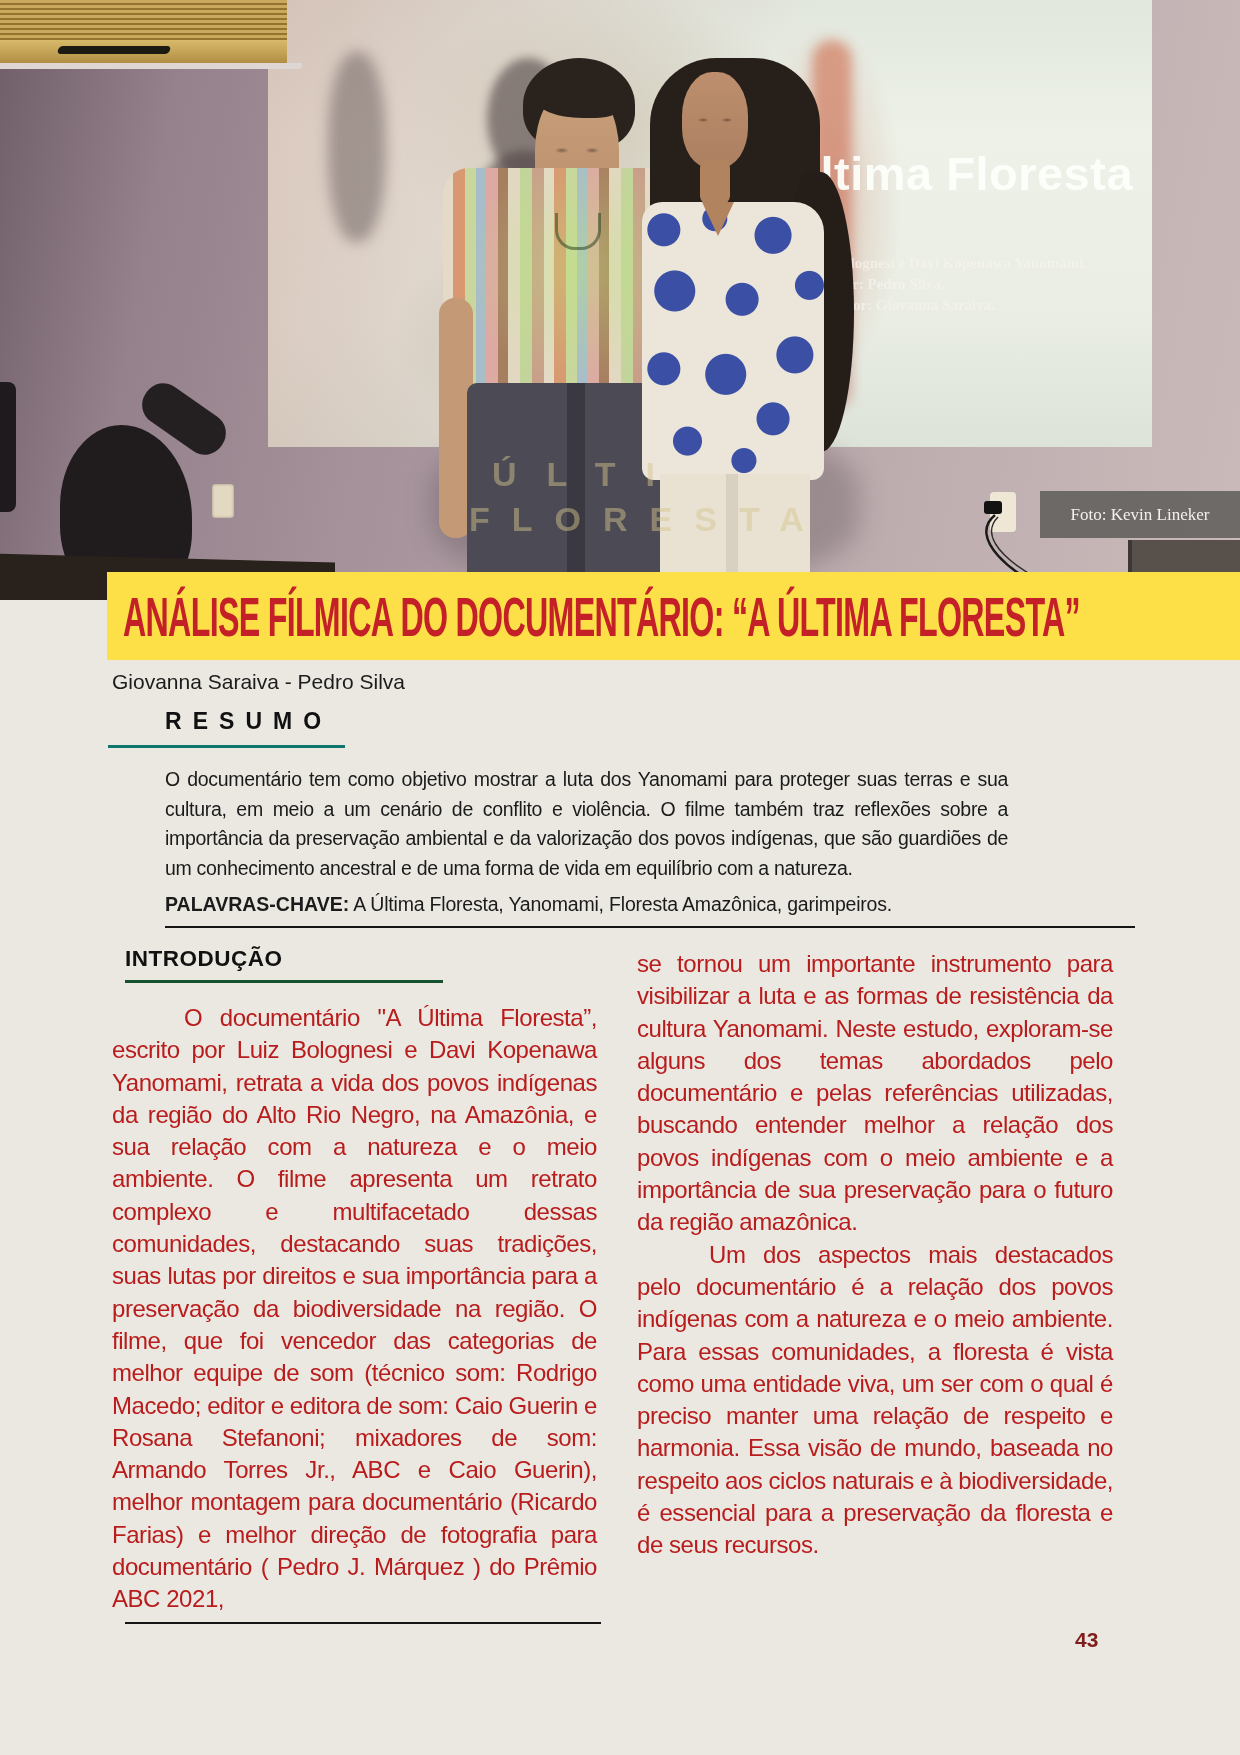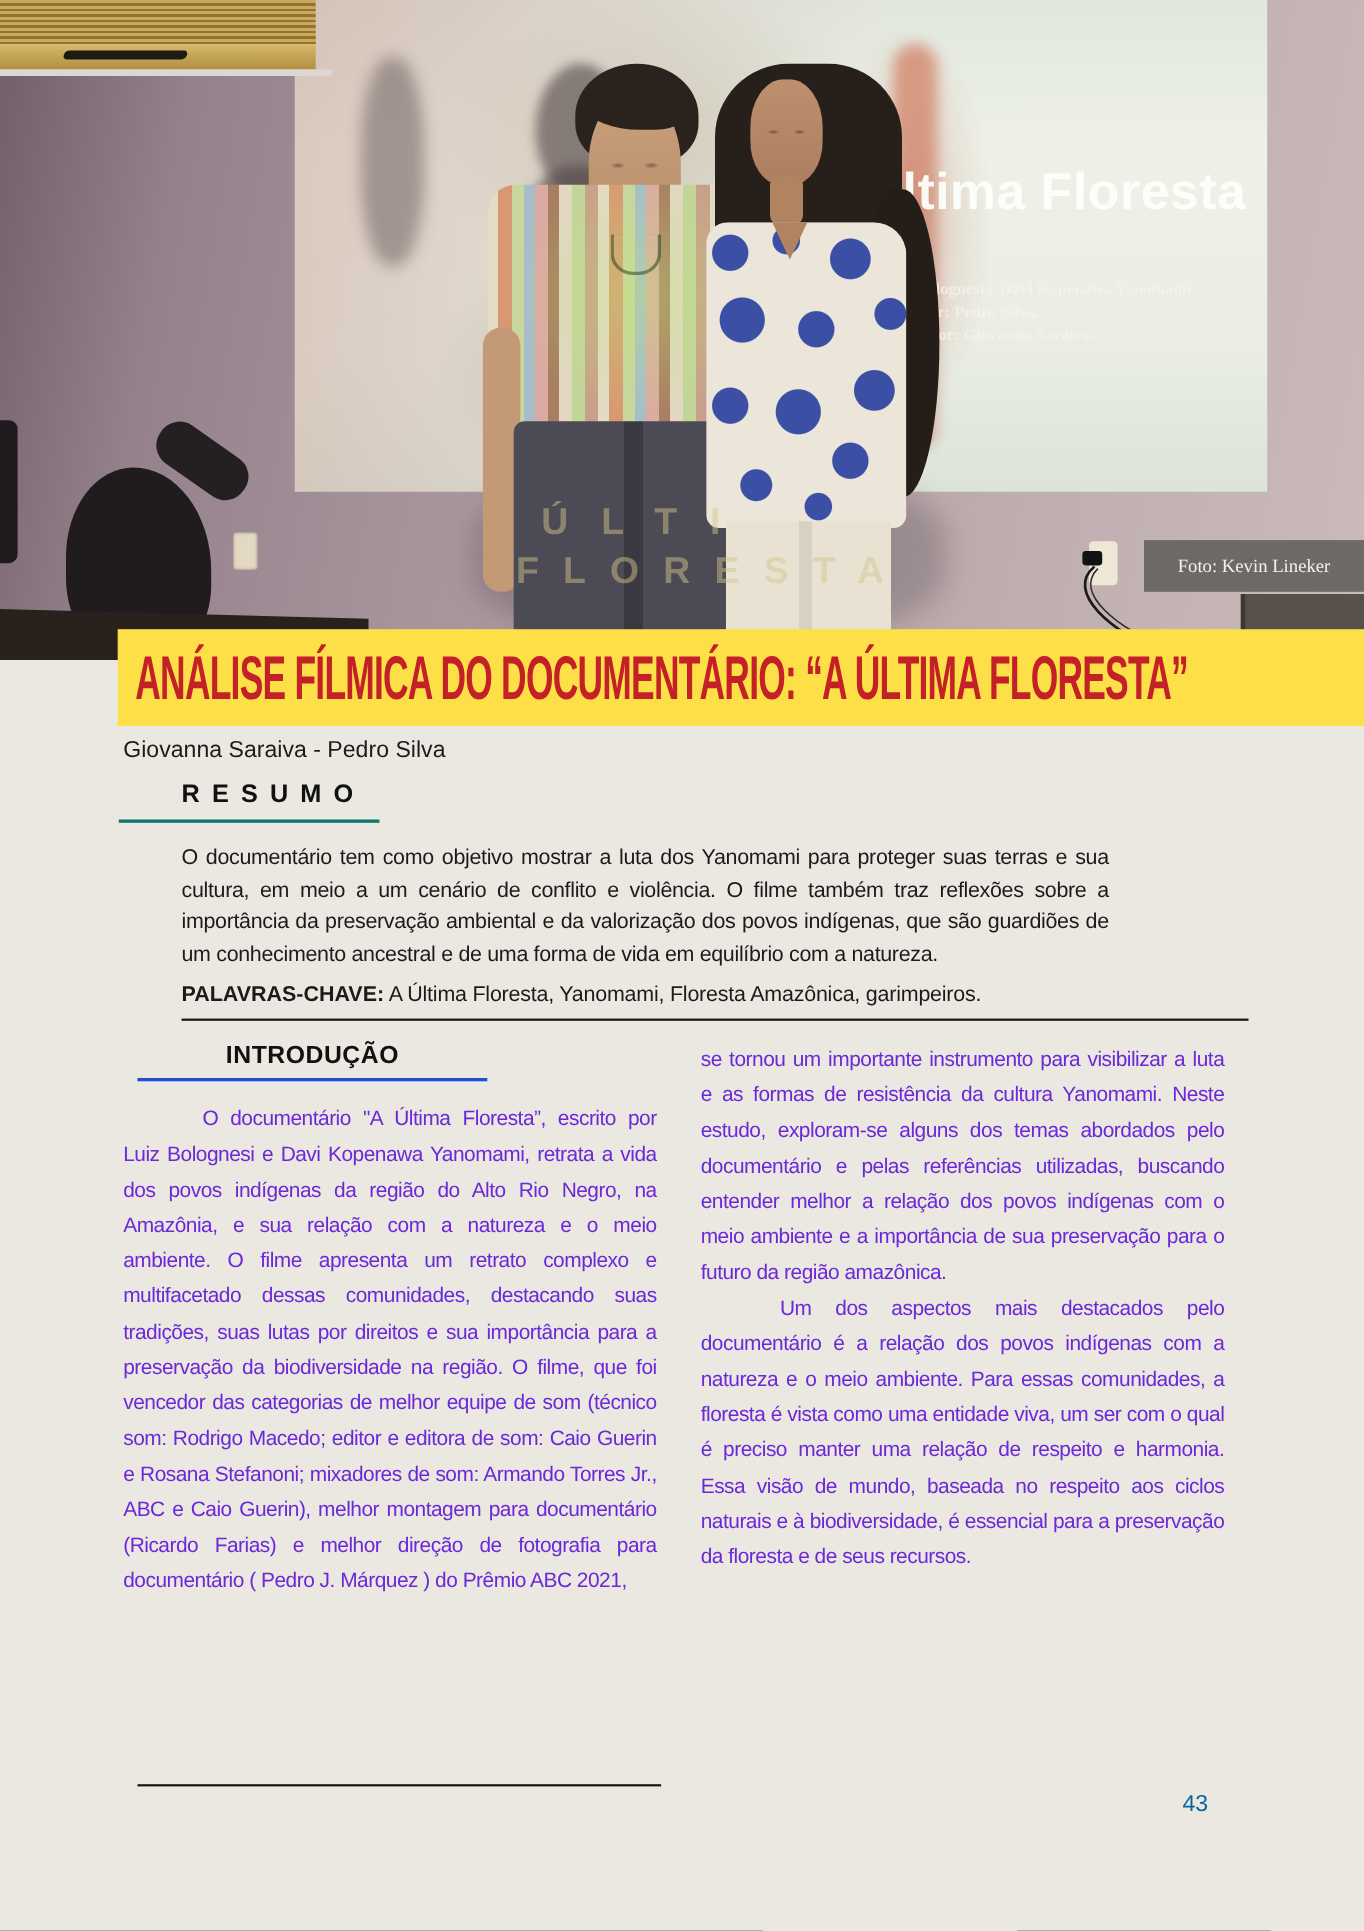--- a/index.html
+++ b/index.html
@@ -125,31 +125,31 @@
   .byline{position:absolute;left:112px;top:670px;font-size:21px;color:#1c1c1c;}
   .resumo-head{position:absolute;left:108px;top:708px;width:237px;border-bottom:3px solid #0f766e;
       padding-bottom:10px;}
   .resumo-head span{margin-left:57px;font-size:23px;font-weight:700;letter-spacing:.48em;color:#111;}
   .abstract{position:absolute;left:165px;top:765px;width:843px;font-size:19.5px;line-height:29.5px;
       letter-spacing:-.3px;text-align:justify;color:#1b1b1b;}
   .keywords{position:absolute;left:165px;top:893px;width:975px;font-size:19.5px;color:#1b1b1b;
       letter-spacing:-.2px;}
   .keywords b{letter-spacing:0;}
   .kw-rule{position:absolute;left:165px;top:926px;width:970px;border-top:2.5px solid #151515;}
-  .intro-head{position:absolute;left:125px;top:946px;width:318px;text-align:center;
-      border-bottom:3px solid #1d4ed8;padding-bottom:8px;font-size:22.5px;font-weight:700;color:#111;
+  .intro-head{position:absolute;left:125px;top:946px;width:318px;text-align:left;
+      border-bottom:3px solid #14532d;padding-bottom:8px;font-size:22.5px;font-weight:700;color:#111;
       letter-spacing:.5px;}
-  .col{position:absolute;font-size:19px;line-height:32.3px;letter-spacing:-.45px;
-      text-align:justify;color:#6d28d9;}
+  .col{position:absolute;font-size:24px;line-height:32.3px;letter-spacing:-.45px;
+      text-align:justify;color:#b91c1c;}
   .col p{margin:0;}
   .col p.indent{text-indent:72px;}
   .col-left{left:112px;top:1002px;width:485px;}
   .col-right{left:637px;top:948px;width:476px;}
   .foot-rule{position:absolute;left:125px;top:1622px;width:476px;border-top:2.5px solid #151515;}
-  .page-num{position:absolute;left:1075px;top:1628px;font-size:21px;color:#0369a1;}
+  .page-num{position:absolute;left:1075px;top:1628px;font-size:21px;color:#7f1d1d;font-weight:bold;}
 </style>
 </head>
 <body>
 
 <div class="page">
 
   <div class="photo">
     <div class="abs proj-screen"></div>
     <div class="abs streak"></div>
 

